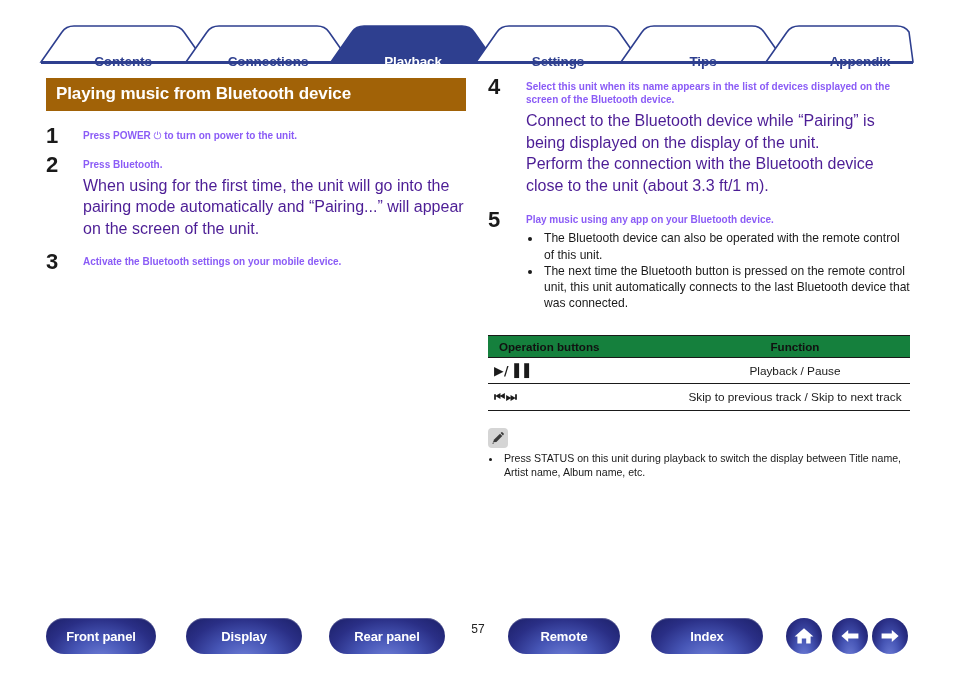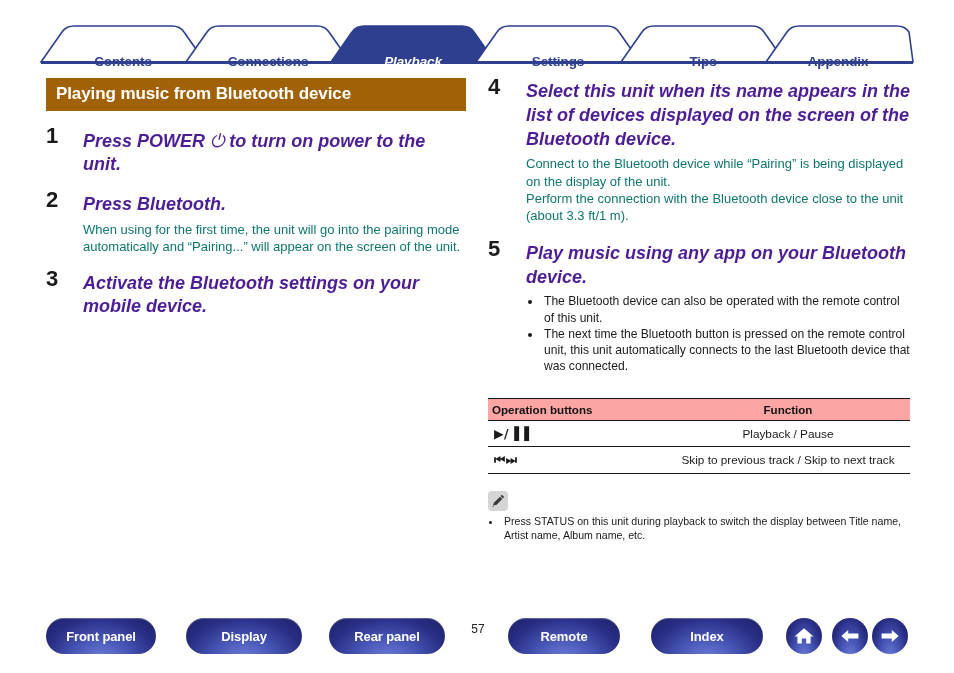--- a/index.html
+++ b/index.html
@@ -79,31 +79,30 @@
     position: absolute;
     left: 0;
     top: -4px;
     font-size: 22px;
     font-weight: bold;
     color: #1a1a1a;
     line-height: 1;
     font-family: "Liberation Sans", sans-serif;
   }
   .step .title {
-    font-size: 18px;
+    font-size: 10px;
     font-weight: bold;
     line-height: 1.32;
-    color: #4c1d95;
-    font-style: italic;
+    color: #8b5cf6;
   }
   .step .body {
-    font-size: 13px;
+    font-size: 16px;
     line-height: 1.34;
     margin-top: 4px;
-    color: #0f766e;
+    color: #4c1d95;
   }
   .step .body p { margin: 0; }
 
   .step ul {
     margin: 4px 0 0 0;
     padding-left: 16px;
     font-size: 12.1px;
     line-height: 1.34;
   }
   .step ul li { margin: 0 0 0 0; padding-left: 2px; }
@@ -119,24 +118,24 @@
   .col-right .step { padding-left: 38px; }
 
   
   .op-table {
     margin-top: 24px;
     width: 422px;
     border-collapse: collapse;
     font-size: 11.6px;
   }
   .op-table thead th {
-    background: #fca5a5;
+    background: #15803d;
     border-top: 1.4px solid #1a1a1a;
     border-bottom: 1.4px solid #1a1a1a;
-    padding: 4px 4px;
+    padding: 4px 11px;
     font-weight: bold;
     font-size: 11.6px;
     color: #111;
   }
   .op-table thead th.c1 { text-align: left; width: 170px; }
   .op-table thead th.c2 { text-align: center; }
   .op-table tbody td {
     border-bottom: 1.1px solid #1a1a1a;
     padding: 5px 6px;
     font-size: 11.8px;
@@ -241,24 +240,24 @@
       <path d="M476 40 L497 10 Q501 4 509 4 L607 4 Q615 4 619 10 L640 40 Z"></path>
       <path d="M621 40 L642 10 Q646 4 654 4 L752 4 Q760 4 764 10 L785 40 Z"></path>
       <path d="M766 40 L787 10 Q791 4 799 4 L897 4 Q905 4 909 10 L913 40 Z"></path>
     </g>
 
     <rect x="41" y="39" width="872" height="3.2" fill="#2e3f8f"></rect>
   </svg>
 
   <div class="tab-label" style="left:41px;width:164px;">Contents</div>
   <div class="tab-label" style="left:186px;width:164px;">Connections</div>
-  <div class="tab-label active" style="left:331px;width:164px;font-style:italic;">Playback</div>
+  <div class="tab-label active" style="left:331px;width:164px;">Playback</div>
   <div class="tab-label" style="left:476px;width:164px;">Settings</div>
   <div class="tab-label" style="left:621px;width:164px;">Tips</div>
-  <div class="tab-label" style="left:756px;width:164px;">Appendix</div>
+  <div class="tab-label" style="left:778px;width:164px;">Appendix</div>
 </div>
 
 <div class="col-left">
 
   <div class="section-heading">Playing music from Bluetooth device</div>
 
 
   <div class="step" style="margin-top:18px;">
     <div class="num">1</div>
     <div class="title">

